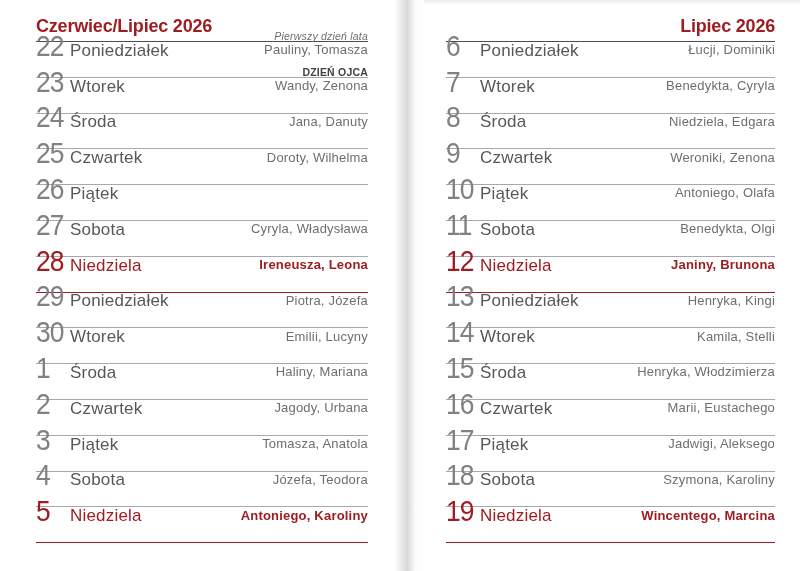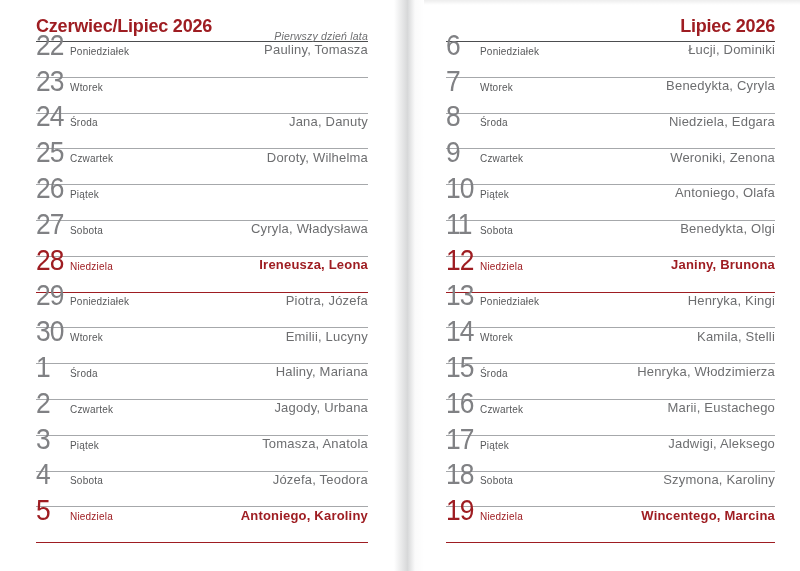--- a/index.html
+++ b/index.html
@@ -59,21 +59,21 @@
     display:inline-block;
     width:34px;
     font-size:30px;
     line-height:24px;
     letter-spacing:-1px;
     color:var(--num-gray);
     transform:scaleX(0.88);
     transform-origin:left bottom;
   }
   .day-name{
-    font-size:10px;
+    font-size:17px;
     line-height:12px;
     color:var(--weekday-gray);
     letter-spacing:0.2px;
   }
   .day-right{
     display:flex;
     flex-direction:column;
     justify-content:center;
     align-items:flex-end;
     text-align:right;
@@ -113,20 +113,24 @@
       <span class="note italic">Pierwszy dzień lata</span>
       <span class="names">Pauliny, Tomasza</span>
     </div>
   </div>
 
   <div class="row">
     <div class="day-left">
       <span class="day-num">23</span>
       <span class="day-name">Wtorek</span>
     </div>
+    <div class="day-right">
+      <span class="note bold">DZIEŃ OJCA</span>
+      <span class="names">Wandy, Zenona</span>
+    </div>
   </div>
 
   <div class="row">
     <div class="day-left">
       <span class="day-num">24</span>
       <span class="day-name">Środa</span>
     </div>
     <div class="day-right">
 
       <span class="names">Jana, Danuty</span>

